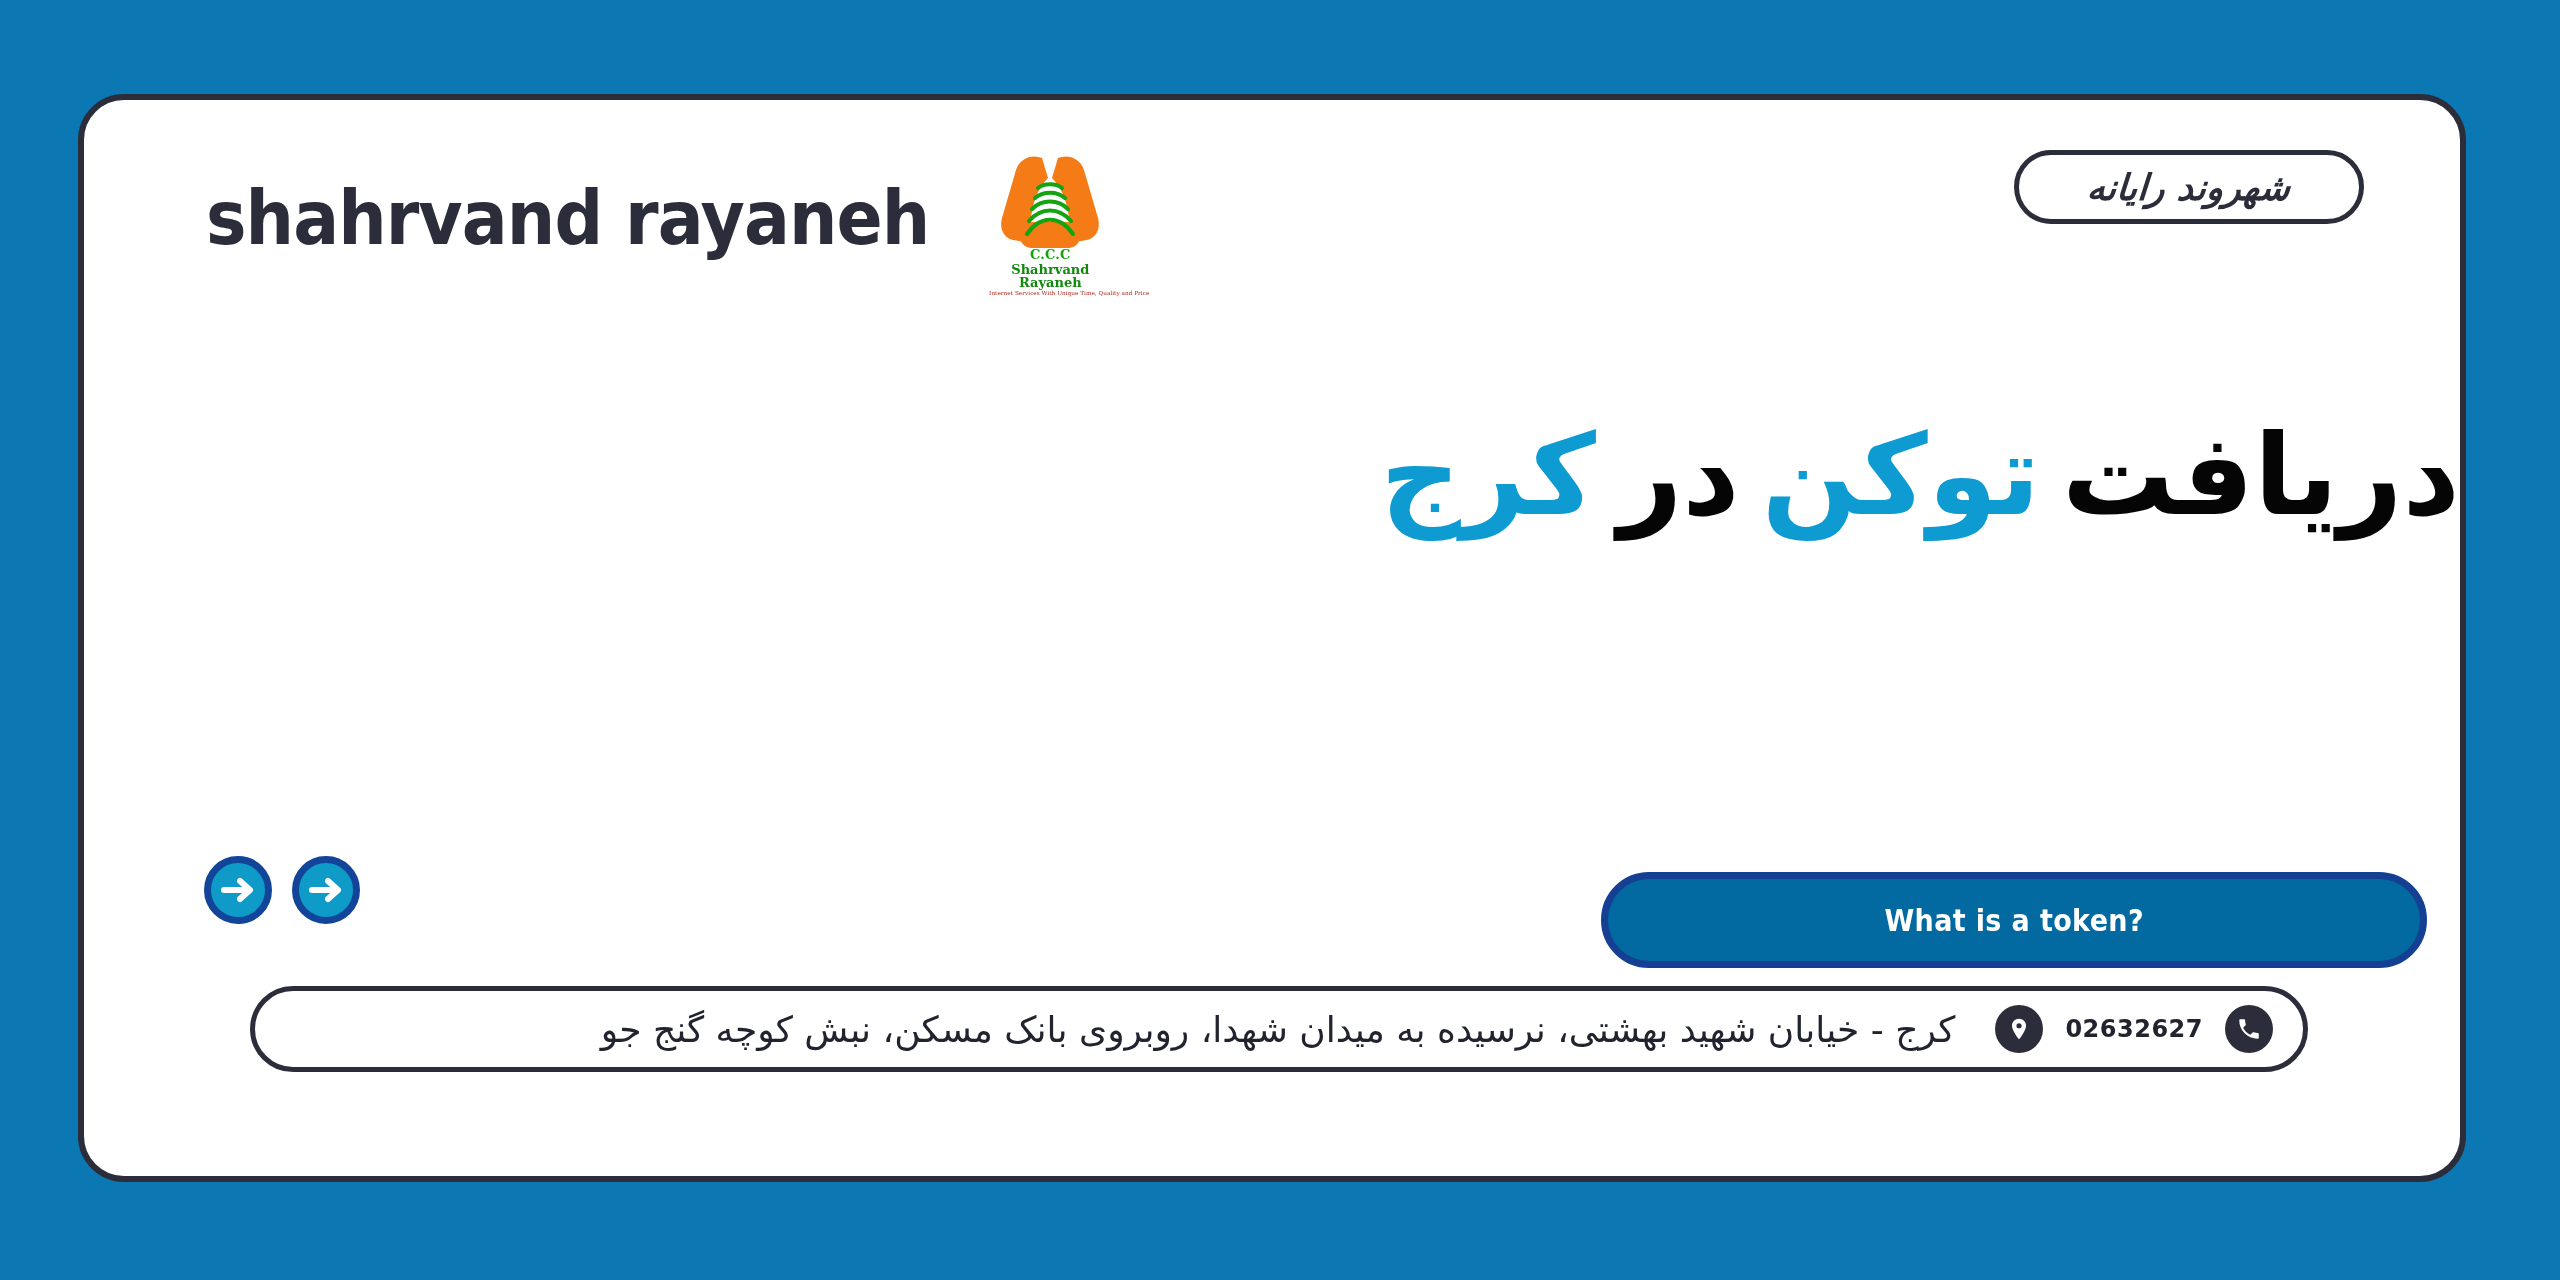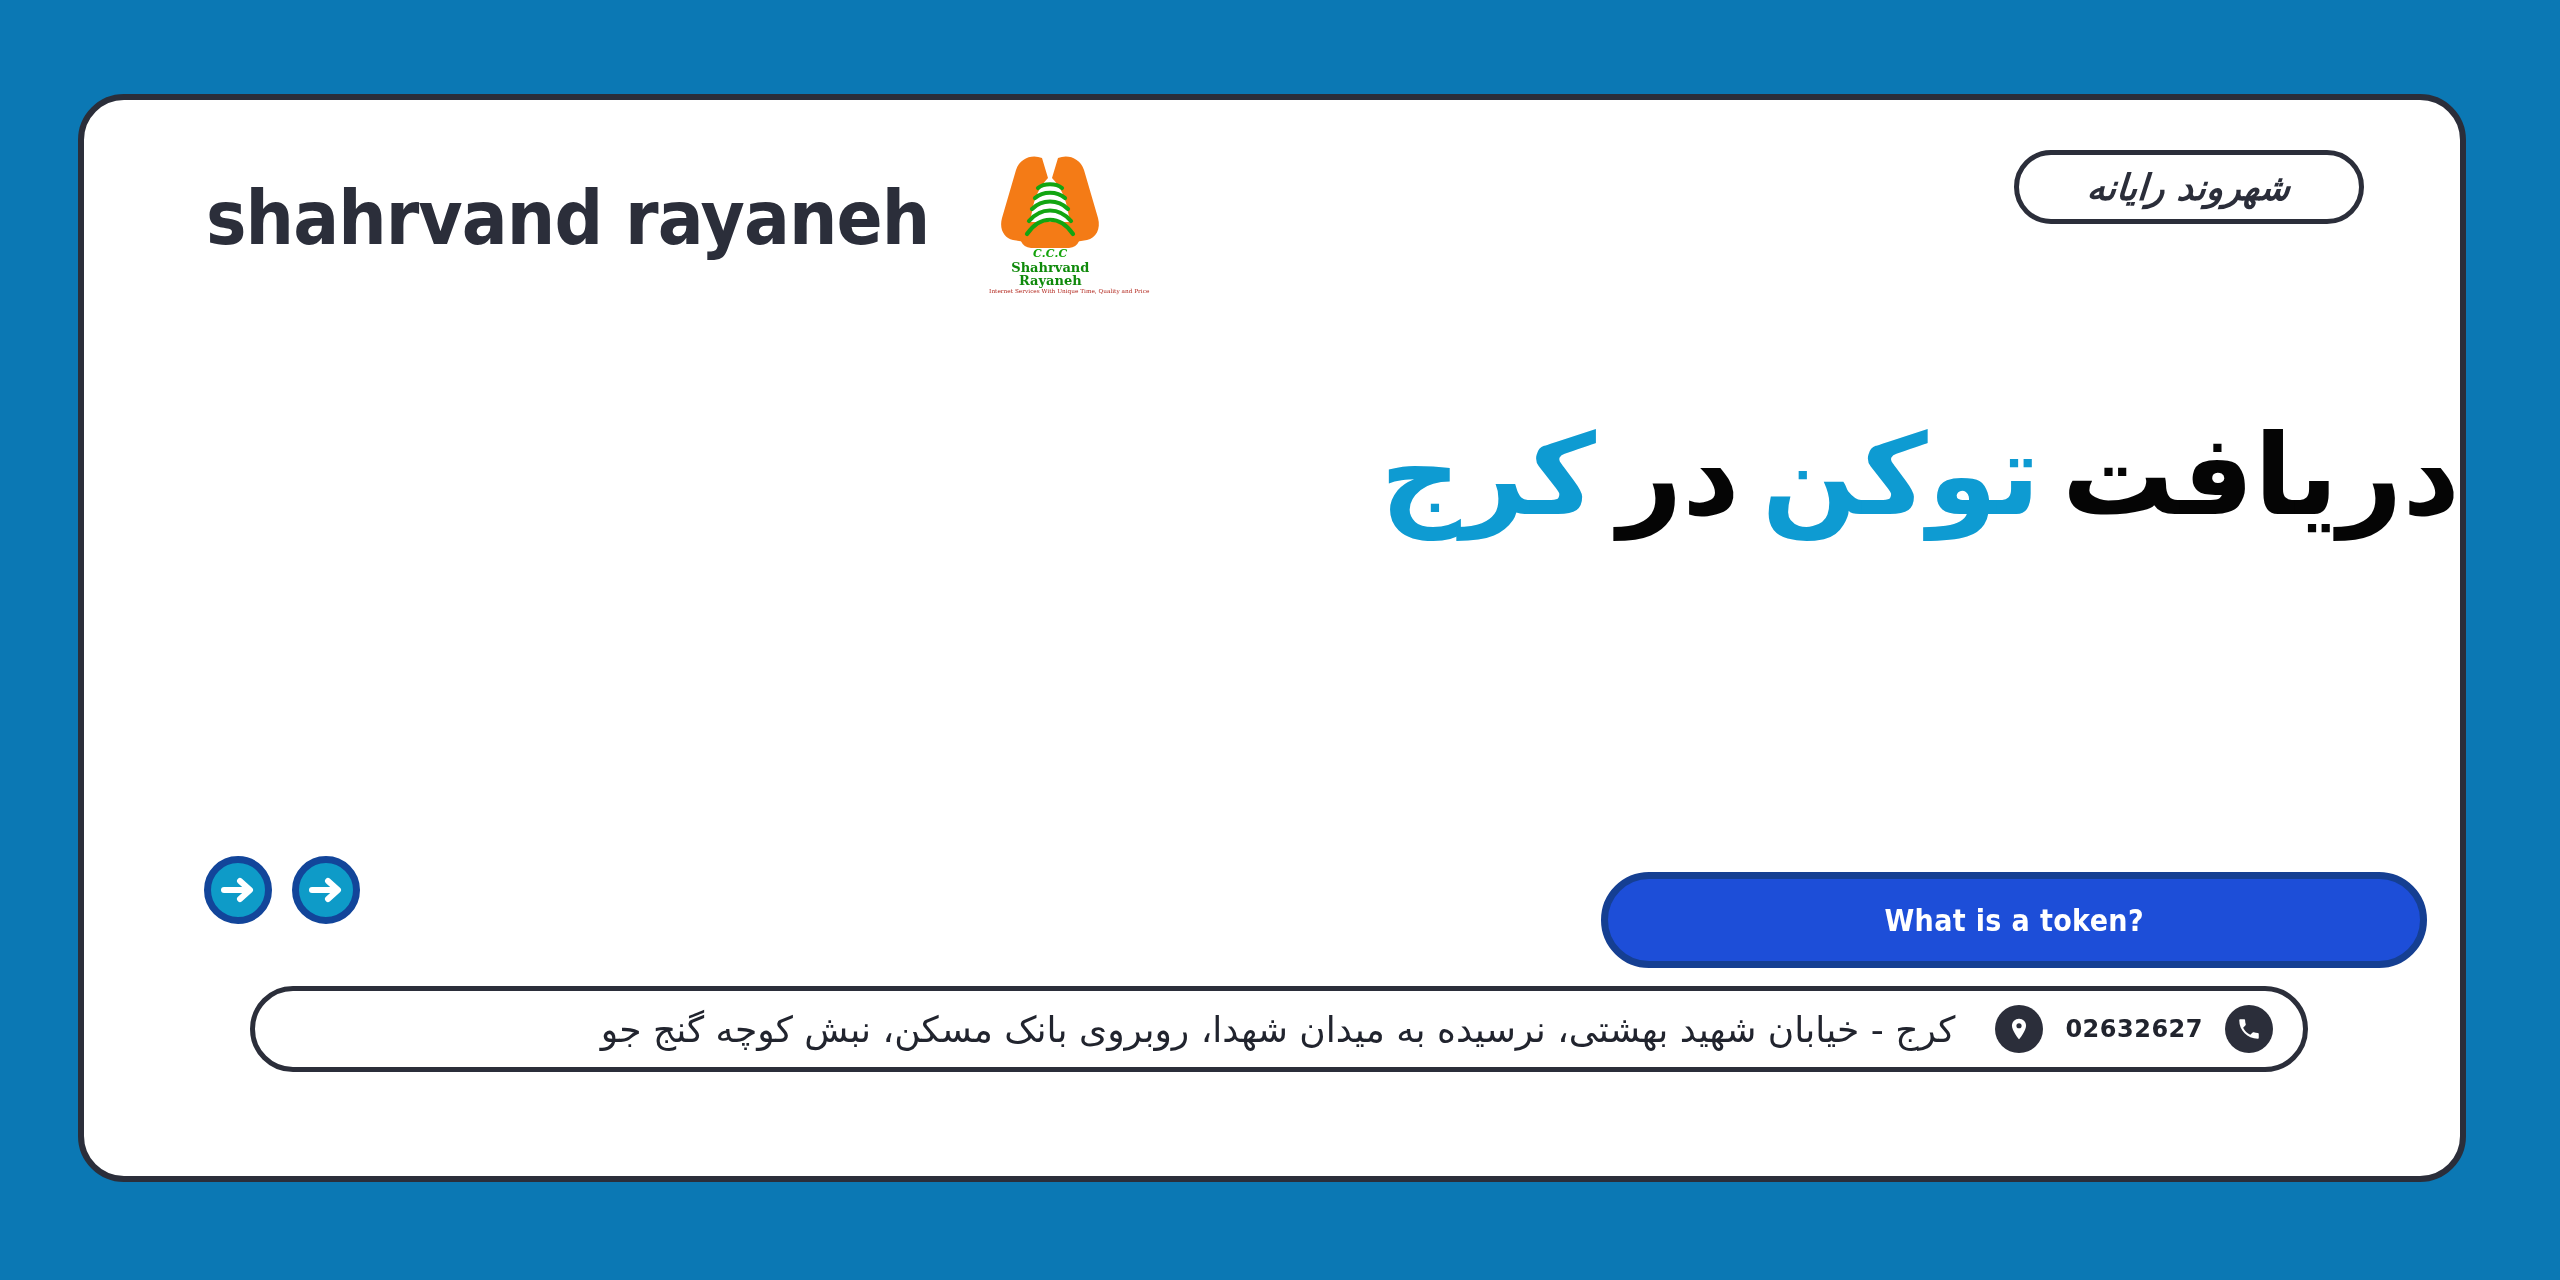--- a/index.html
+++ b/index.html
@@ -59,24 +59,23 @@
     left: 0;
     top: 96px;
     width: 116px;
     text-align: center;
     line-height: 1;
   }
   #logo-sub .ln1 {
     display: block;
     font-family: "DejaVu Serif", "Liberation Serif", serif;
     font-weight: bold;
-    font-size: 11px;
+    font-size: 13px;
     color: #13a30a;
     letter-spacing: .2px;
-    font-style: italic;
   }
   #logo-sub .ln2 {
     display: block;
     font-family: "DejaVu Serif", "Liberation Serif", serif;
     font-weight: bold;
     font-size: 13px;
     color: #0f8a0b;
     margin-top: 2px;
   }
   #logo-sub .ln3 {
@@ -168,21 +167,21 @@
     cursor: pointer;
   }
   .arrow-btn svg { display: block; }
 
   #cta-button {
     position: absolute;
     left: 1517px;
     top: 772px;
     width: 826px;
     height: 96px;
-    background: #1d4ed8;
+    background: #0369a1;
     border: 7px solid #153f92;
     border-radius: 48px;
     box-sizing: border-box;
     display: flex;
     align-items: center;
     justify-content: center;
     cursor: pointer;
     direction: ltr;
   }
   #cta-label {

